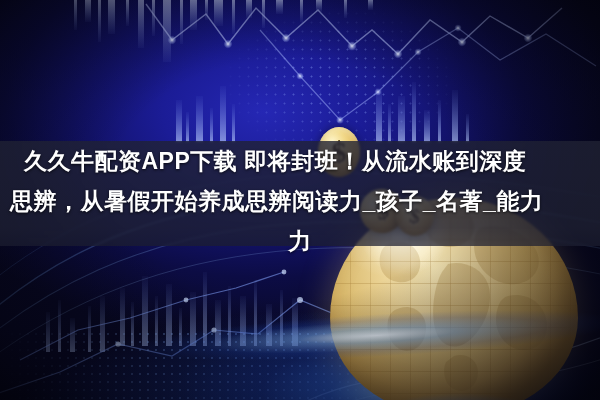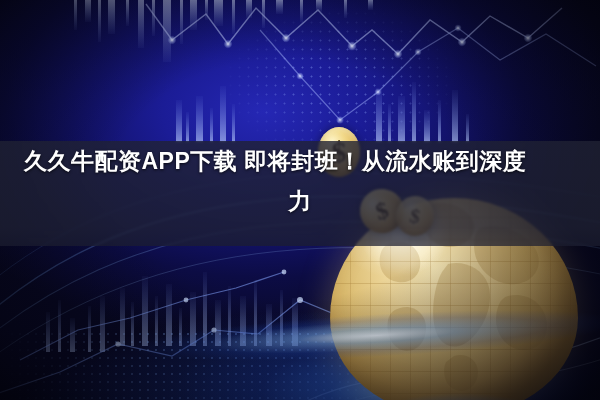--- a/index.html
+++ b/index.html
@@ -296,16 +296,17 @@
 
   <div class="coin" id="coin-1">$</div>
   <div class="coin" id="coin-2">$</div>
   <div class="coin" id="coin-3">$</div>
 
   <div class="bg-vignette"></div>
 
   <div class="text-band"></div>
   <div class="title-wrap">
     <div class="title-line" id="title-line-1">久久牛配资APP下载 即将封班！从流水账到深度</div>
+    <div class="title-line" id="title-line-2">思辨，从暑假开始养成思辨阅读力_孩子_名著_能力</div>
     <div class="title-line" id="title-line-3">力</div>
   </div>
 
 </div>
 
 </body></html>

